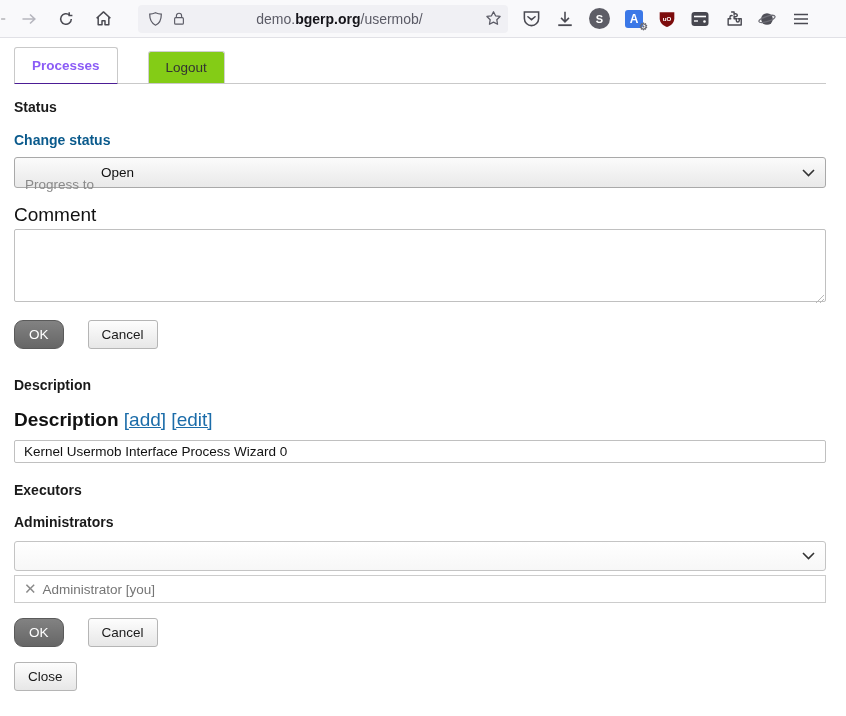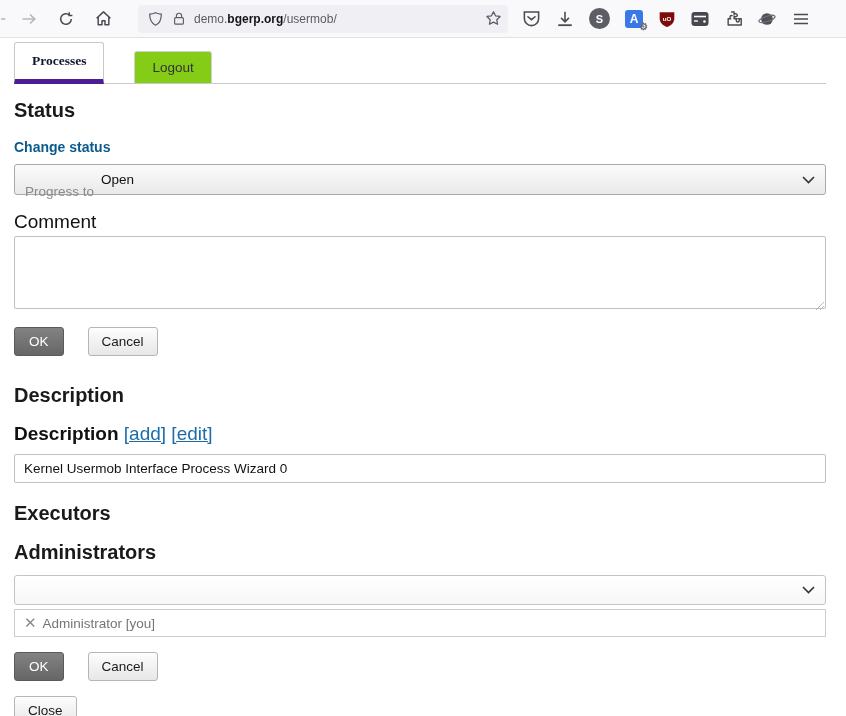--- a/index.html
+++ b/index.html
@@ -10,44 +10,44 @@
   .toolbar { height:38px; background:#f9f9fb; border-bottom:1px solid #e1e1e6;
     display:flex; align-items:center; position:relative; }
   .nav-icons { display:flex; align-items:center; }
   .tb-btn { width:30px; height:28px; display:flex; align-items:center; justify-content:center;
     border-radius:4px; color:#4a4a52; flex:0 0 auto; }
   .back-sliver { width:6px; overflow:hidden; margin-right:8px; }
   .fwd { color:#b6b6be; }
   .urlbar { display:flex; align-items:center; background:#f0f0f4; border-radius:4px;
     height:28px; width:370px; margin-left:20px; padding:0 6px 0 10px; }
   .urlbar .sep { flex:0 0 auto; display:flex; align-items:center; color:#5b5b66; }
-  .url-text { flex:1 1 auto; font-size:12px; color:#5b5b66; margin-left:8px;
-    white-space:nowrap; overflow:hidden; }
+  .url-text { flex:1 1 auto; font-size:14px; color:#5b5b66; margin-left:8px;
+    white-space:nowrap; overflow:hidden;text-align:center; }
   .url-text b { color:#15141a; font-weight:700; }
   .right-icons { display:flex; align-items:center; margin-left:14px; gap:15px; }
   .circle-s { width:21px; height:21px; border-radius:50%; background:#5d5d66; color:#fff;
     font-size:11px; font-weight:700; display:flex; align-items:center; justify-content:center; }
   .translate { width:18px; height:18px; background:#3b78e7; border-radius:3px; color:#fff;
     font-size:12px; font-weight:700; display:flex; align-items:center; justify-content:center;
     position:relative; }
   .translate .gear { position:absolute; right:-5px; bottom:-4px; font-size:10px; color:#6a6a72; }
   .hamburger { margin-left:2px; }
 
   
   .page { padding:0 20px 0 14px; }
   .tabbar { display:flex; align-items:flex-end; border-bottom:1px solid #c9c9c9;
     margin-top:4px; height:42px; }
   .tab { font-size:13.5px; padding:10px 17px; border:1px solid #c9c9c9; border-bottom:none;
     border-radius:3px 3px 0 0; cursor:pointer; }
-  .tab.active { background:#fff; font-weight:700; color:#0f172a; margin-bottom:-1px;
-    border-bottom:5px solid #4c1d95;font-family:Liberation Serif, serif; }
+  .tab.active { background:#fff; font-weight:700; color:#8b5cf6; margin-bottom:-1px;
+    border-bottom:1px solid #4c1d95; }
   .tab.inactive { background:#84cc16; border-color:#d0d0d0; color:#333;
     margin-left:30px; padding:8px 17px; }
 
-  h3 { font-size:20px; color:#1a1a1a; font-weight:700; }
+  h3 { font-size:14px; color:#1a1a1a; font-weight:700; }
   .h-status { margin-top:15px; }
   .blue-link { font-size:14px; font-weight:700; color:#0a5a8c; margin-top:17px; cursor:pointer; display:inline-block; }
   .blue-link-block { display:block; }
 
   .selectbox { margin-top:9px; height:31px; border:1px solid #a9a9a9; border-radius:3px;
     background:linear-gradient(#fbfbfb,#e9e9e9); display:flex; align-items:center;
     padding:0 10px; font-size:13.5px; cursor:pointer; }
   .selectbox .dim { color:#8a8a8a;margin-top:24px; }
   .selectbox .val { color:#111; margin-left:7px; }
   .selectbox .chev { margin-left:auto; display:flex; align-items:center; }
@@ -61,23 +61,23 @@
   textarea { width:100%; height:73px; border:1px solid #c0c0c0; border-radius:2px;
     resize:none; font-family:"Liberation Sans",sans-serif; font-size:13px; padding:6px; }
   .resize-grip { position:absolute; right:2px; bottom:3px; width:10px; height:10px;
     background:repeating-linear-gradient(135deg, transparent 0 2px, #b9b9b9 2px 3px);
     clip-path:polygon(100% 0, 100% 100%, 0 100%); pointer-events:none; }
 
   .btn-row { margin-top:14px; display:flex; gap:24px; }
   .btn { font-size:13.5px; border-radius:3px; padding:6px 13px; cursor:pointer;
     border:1px solid #b5b5b5; background:linear-gradient(#fdfdfd,#e7e7e7); color:#1a1a1a; }
   .btn.primary { background:linear-gradient(#828282,#666666); border-color:#5a5a5a; color:#fff;
-    padding:6px 14px; }
-
-  .text-input { width:100%; margin-top:9px; height:29px; border:1px solid #c0c0c0;
+    padding:6px 14px;border-radius:9px; }
+
+  .text-input { width:100%; margin-top:9px; height:23px; border:1px solid #c0c0c0;
     border-radius:2px; font-size:13.5px; padding:0 9px; color:#111;
     font-family:"Liberation Sans",sans-serif; }
 
   .h-desc { margin-top:28px; }
   .h-exec { margin-top:19px; }
   .h-admin { margin-top:16px; }
 
   .admin-row { margin-top:4px; border:1px solid #ccc; height:28px; display:flex;
     align-items:center; padding:0 9px; font-size:13.5px; color:#757575; background:#fff; }
   .admin-row .x { font-size:15px; color:#8a8a8a; margin-right:6px; cursor:pointer; }

